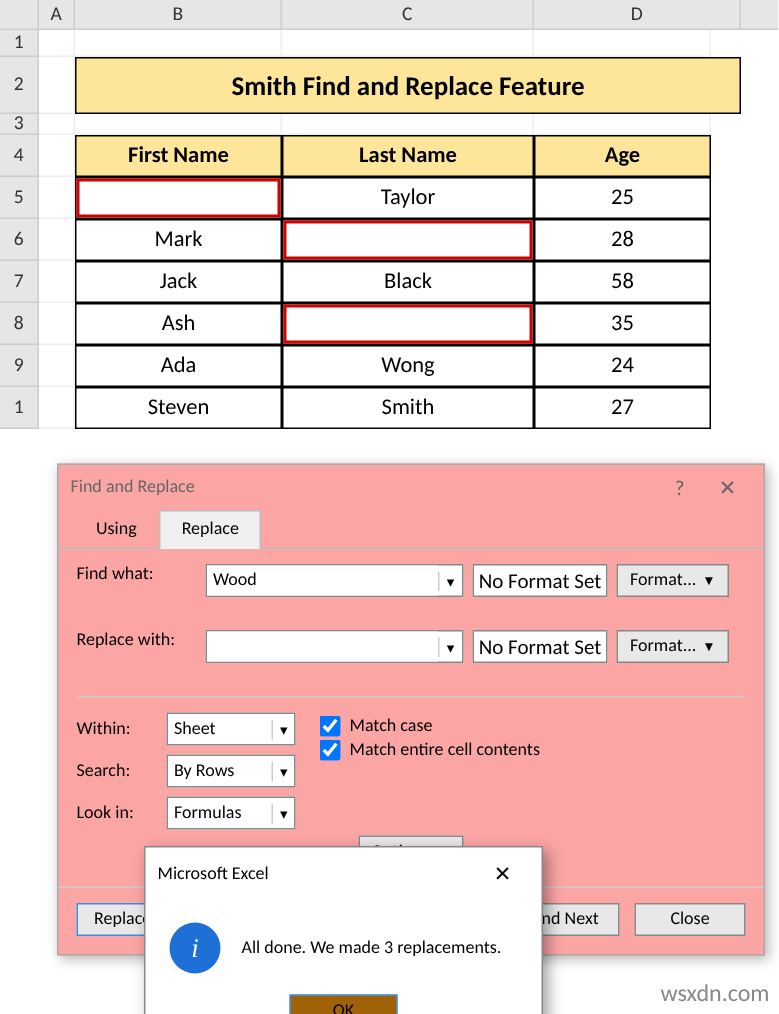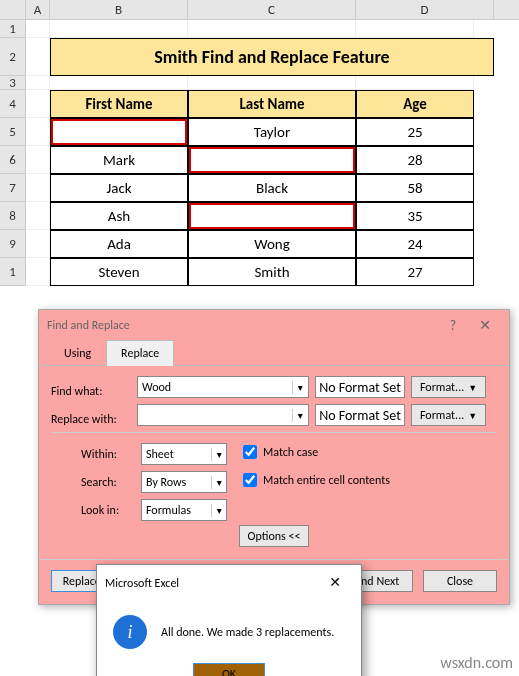--- a/index.html
+++ b/index.html
@@ -32,36 +32,36 @@
 
     
     .dialog { position: absolute; left: 38px; top: 309px; width: 472px; background: #fca5a5; border: 1px solid #aaa; box-shadow: 2px 2px 8px rgba(0,0,0,0.3); font-size: 12px; }
     .dlg-title { height: 30px; display: flex; align-items: center; padding: 0 8px; color: #666; }
     .dlg-title .spacer { flex: 1; }
     .dlg-title .help, .dlg-title .close { width: 32px; text-align: center; color: #666; font-size: 14px; cursor: default; }
     .tabs { display: flex; padding: 0 10px; border-bottom: 1px solid #bbb; }
     .tab { padding: 5px 14px; border: 1px solid transparent; margin-bottom: -1px; font-size: 12px; }
     .tab.active { border: 1px solid #bbb; border-bottom: 1px solid #f0f0f0; background: #f0f0f0; }
     .dlg-body { padding: 10px 12px 12px 12px; }
-    .form-row { display: flex; align-items: flex-end; margin-bottom: 6px; gap: 6px; }
+    .form-row { display: flex; align-items: flex-start; margin-bottom: 22px; gap: 6px; }
     .form-label { width: 80px; }
     .combo { display: flex; align-items: center; height: 22px; background: #fff; border: 1px solid #888; }
     .combo input { border: none; outline: none; padding: 0 4px; width: 100%; font-size: 12px; height: 20px; }
     .combo .arrow { width: 18px; text-align: center; border-left: 1px solid #ccc; font-size: 10px; }
     .combo.find-input { width: 172px; }
     .fmt-box { width: 90px; height: 22px; border: 1px solid #888; display: flex; align-items: center; justify-content: center; background: #fff; font-size: 14px; }
     .btn { height: 22px; border: 1px solid #888; background: #e8e8e8; padding: 0 8px; display: flex; align-items: center; font-size: 12px; cursor: default; }
     .btn .arrow { margin-left: 4px; font-size: 9px; }
     .sep-line { border-top: 1px solid #ccc; margin: 6px 0 10px 0; }
     .lower-grid { display: flex; gap: 16px; }
     .lower-left { display: flex; flex-direction: column; gap: 6px; }
-    .lg-row { display: flex; align-items: center; gap: 4px; margin-left: 30px; }
+    .lg-row { display: flex; align-items: center; gap: 4px; }
     .lg-label { width: 56px; }
     .combo.small { width: 86px; }
-    .checks { display: flex; flex-direction: column; gap: 14px; padding-top: 2px; }
+    .checks { display: flex; flex-direction: column; gap: 2px; padding-top: 2px; }
     .chk { display: flex; align-items: center; gap: 6px; }
     .chk input { width: 14px; height: 14px; }
     .options-row { display: flex; justify-content: center; margin-top: 4px; }
     .btn-row { display: flex; gap: 10px; padding: 10px 12px 12px 12px; border-top: 1px solid #ccc; }
     .btn-row .btn { min-width: 74px; justify-content: center; }
     .btn-row .gap { flex: 1; }
     .underline-letter { text-decoration: underline; }
 
     
     .msgbox { position: absolute; left: 96px; top: 564px; width: 266px; background: #fff; border: 1px solid #888; box-shadow: 3px 3px 10px rgba(0,0,0,0.4); font-size: 12px; }

